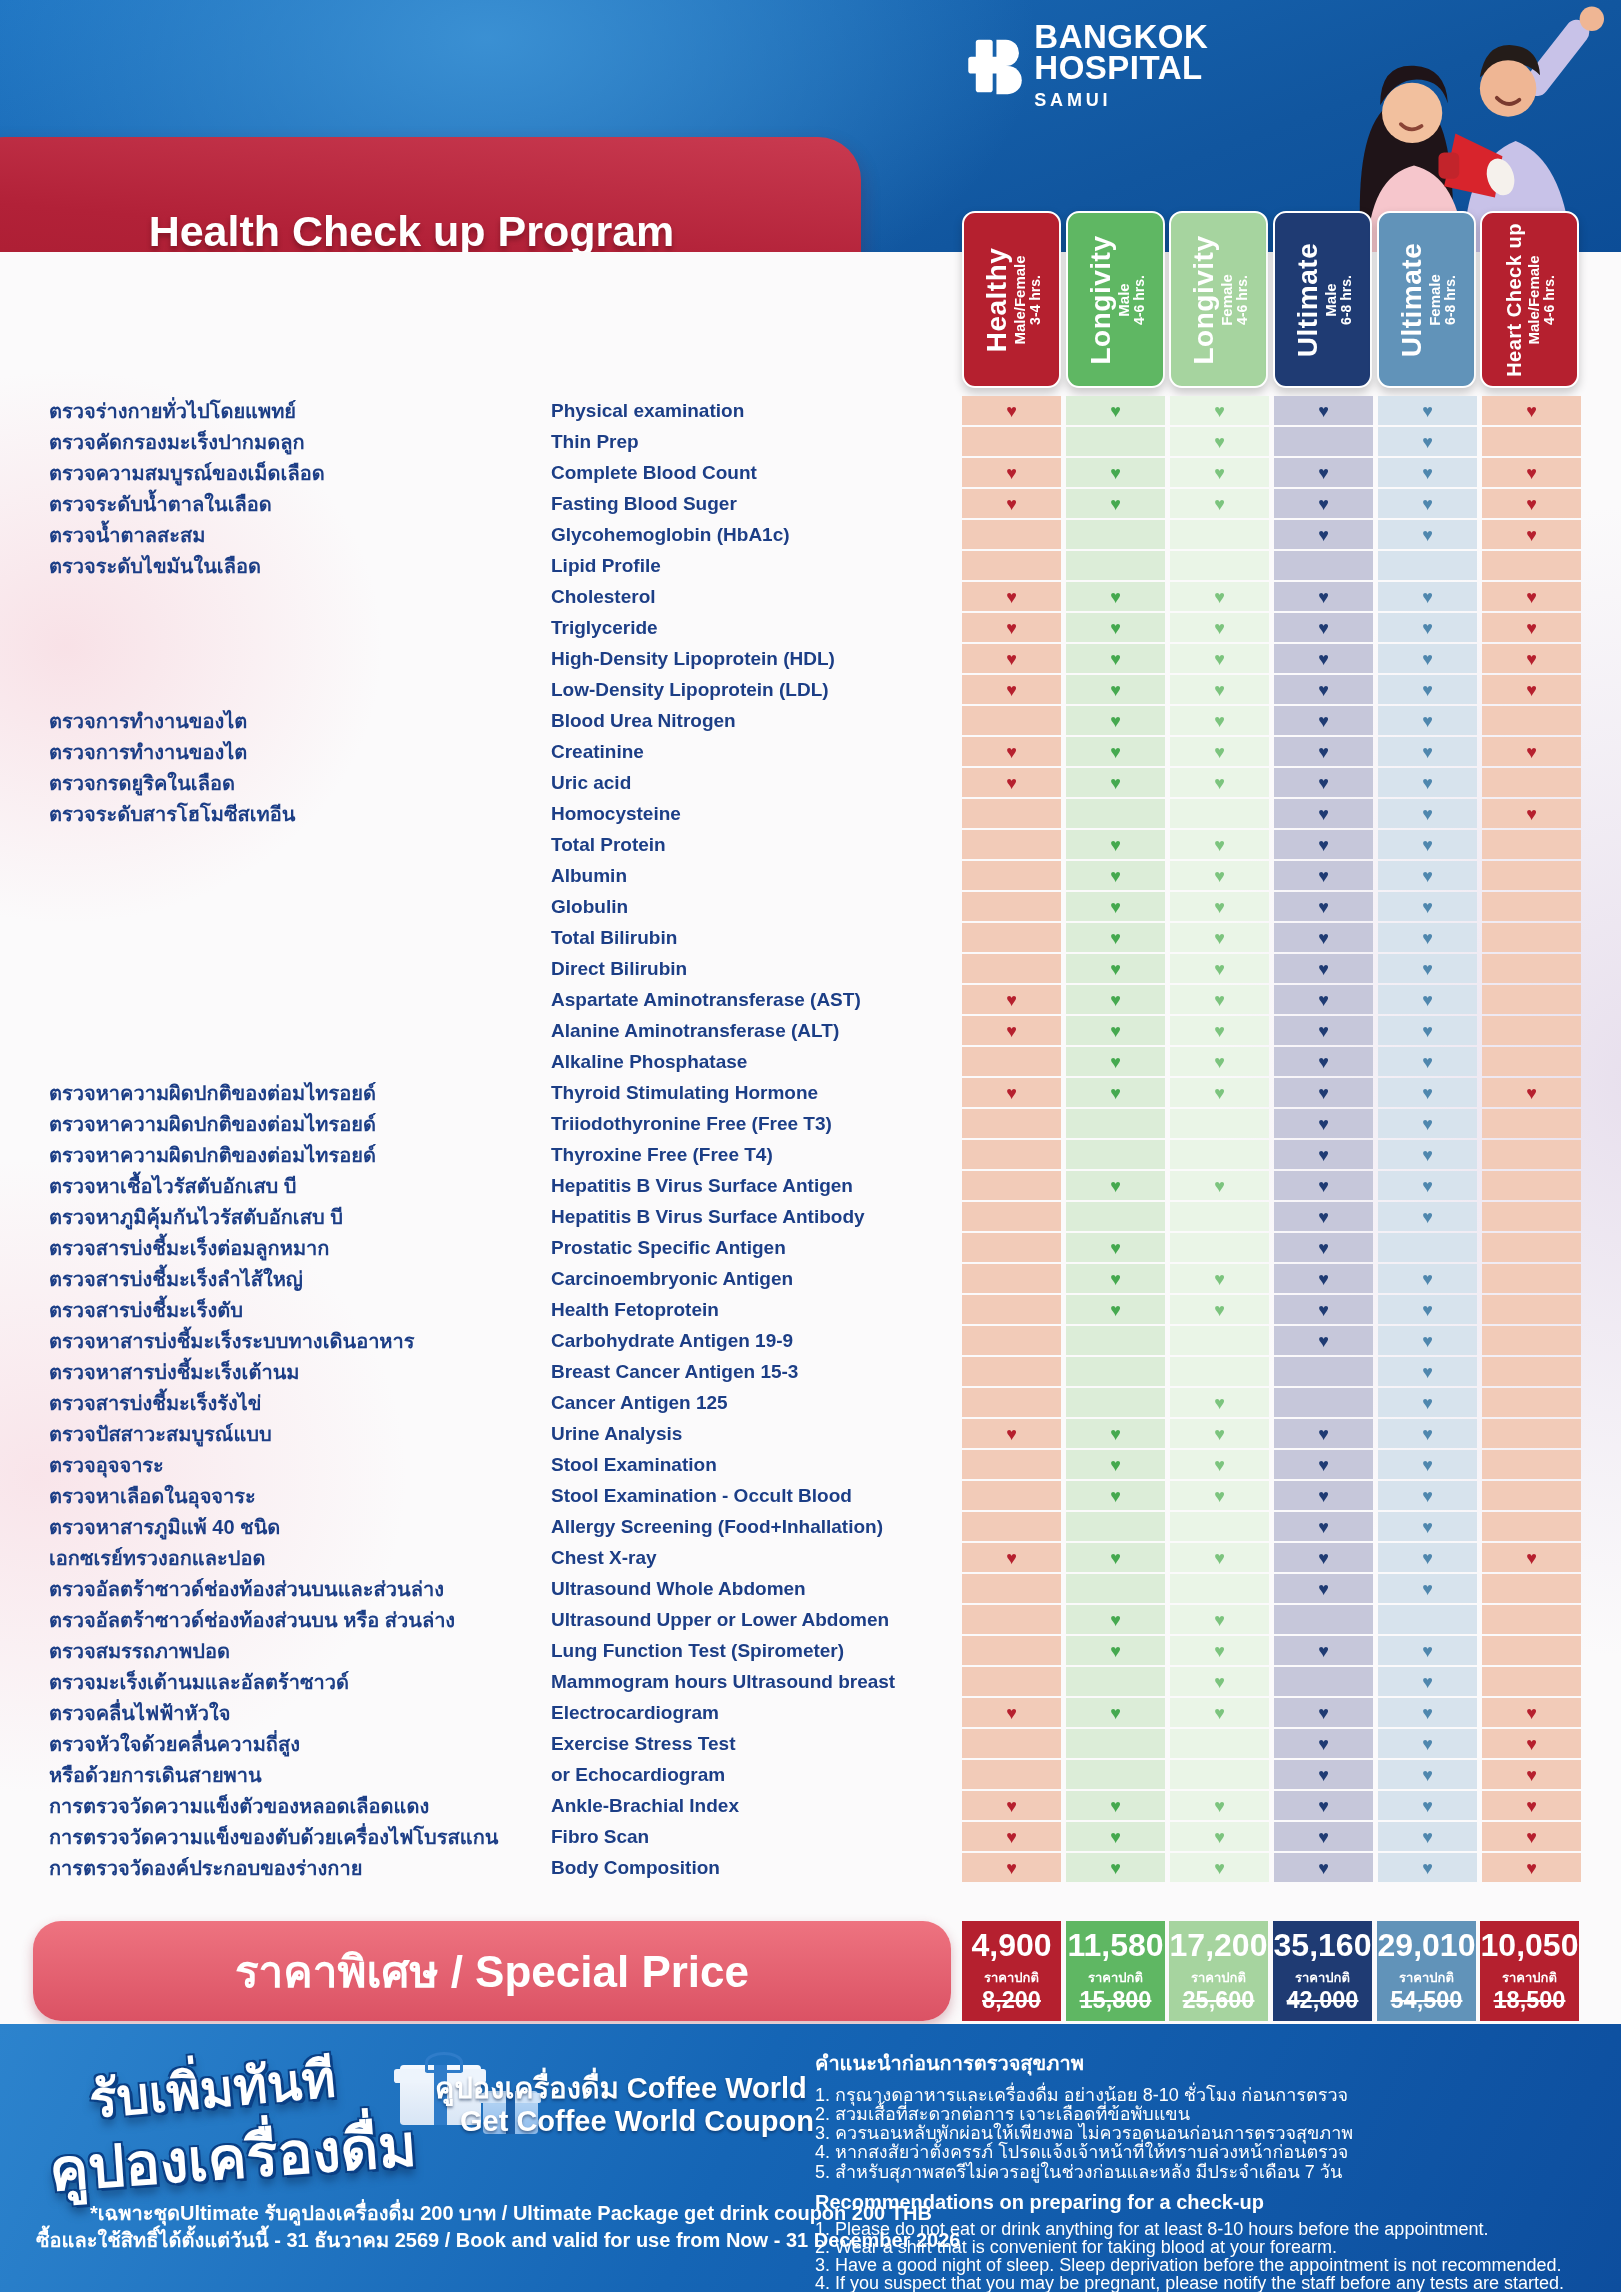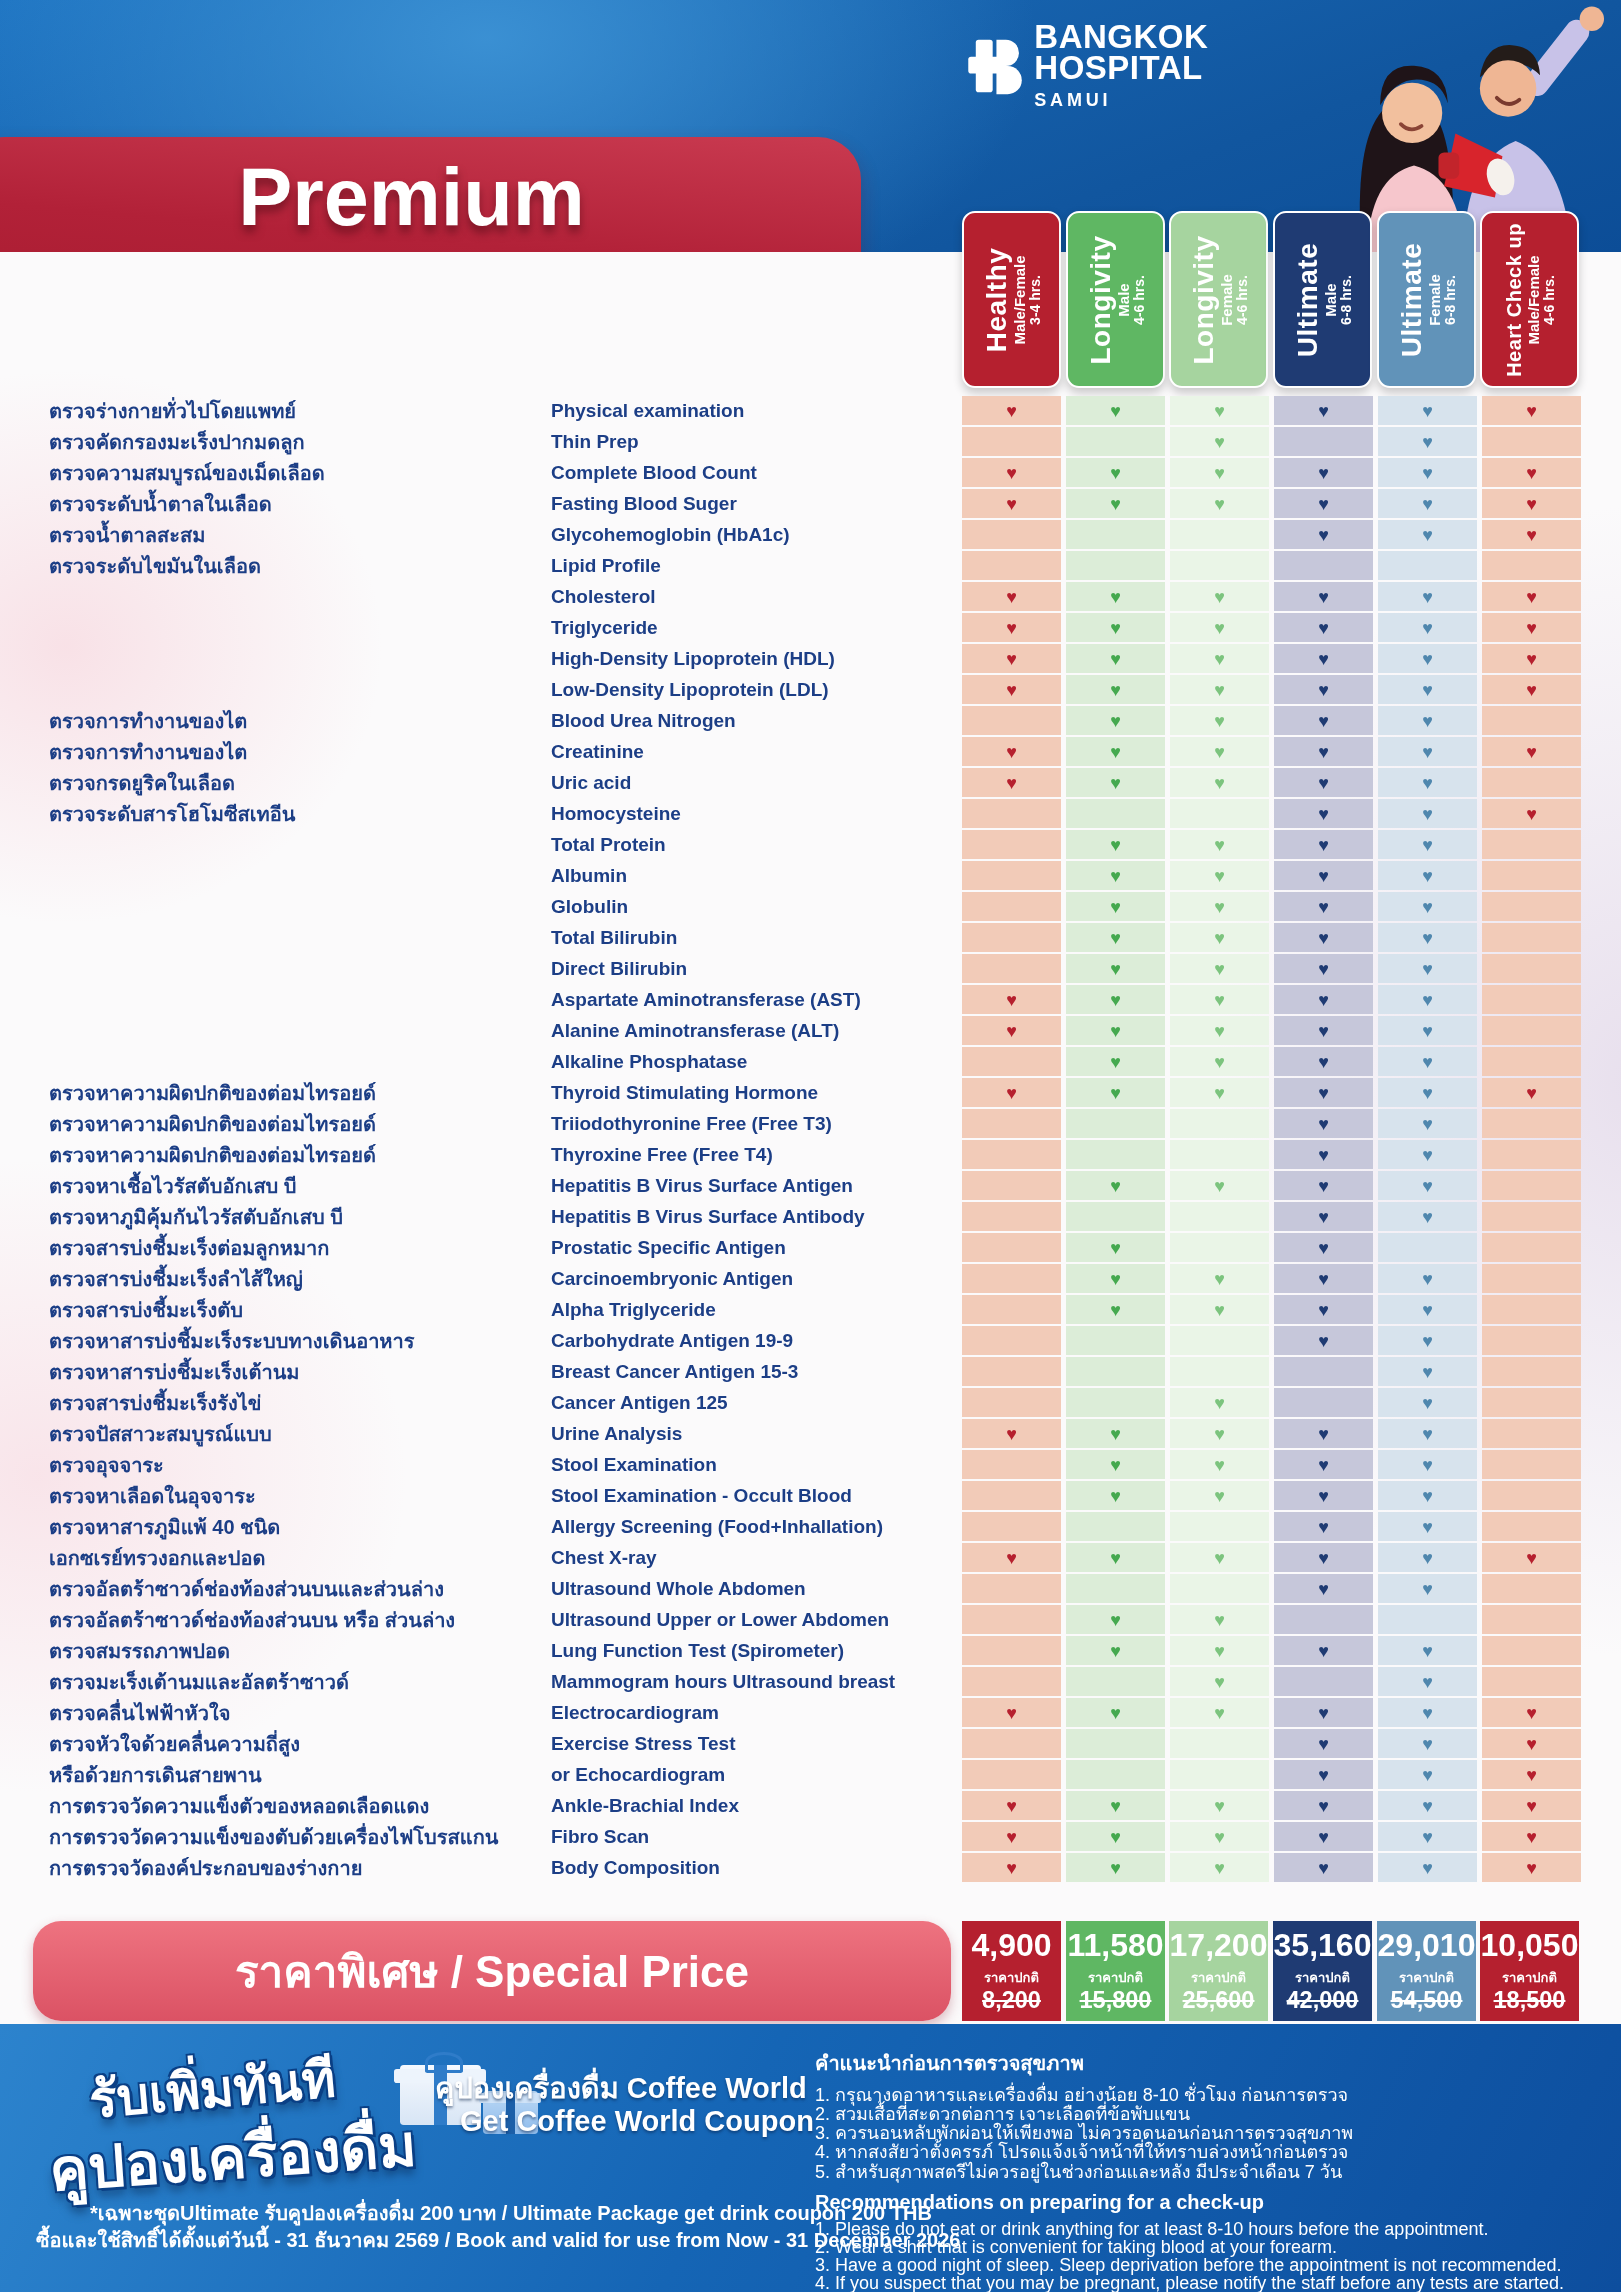--- a/index.html
+++ b/index.html
@@ -154,21 +154,20 @@
       <path d="M30 48 h12 a15 15 0 0 1 0 30 h-12 z" fill="#fff"></path>
     </svg>
     <div class="logo-texts">
       <span class="logo-name">BANGKOK</span>
       <span class="logo-name">HOSPITAL</span>
       <span class="logo-branch">SAMUI</span>
     </div>
   </div>
 
   <div class="premium-box">
-    <div class="premium-title">Premium</div>
     <div class="premium-sub">Health Check up Program</div>
   </div>
 
   <div class="exam-banner">รายการตรวจ (EXAMINATION LIST)</div>
 
   <div class="list-bg"></div>
 
   <div id="tabs">
       <div class="tab" style="left: 962px; background: rgb(181, 32, 47);">
         <div class="tab-inner">
@@ -741,21 +740,21 @@
         <div class="mark" style="background: rgb(198, 199, 218);">
           <span style="color: rgb(31, 59, 115);">♥</span>
         </div>
         <div class="mark" style="background: rgb(215, 227, 237);">
           <span style="color: rgb(79, 135, 174);">♥</span>
         </div>
         <div class="mark" style="background: rgb(242, 203, 184);"></div>
       </div>
       <div class="row">
         <div class="cell-thai">ตรวจสารบ่งชี้มะเร็งตับ</div>
-        <div class="cell-eng">Alpha Triglyceride</div>
+        <div class="cell-eng">Health Fetoprotein</div>
         <div class="mark" style="background: rgb(242, 203, 184);"></div>
         <div class="mark" style="background: rgb(220, 237, 216);">
           <span style="color: rgb(69, 169, 79);">♥</span>
         </div>
         <div class="mark" style="background: rgb(234, 245, 231);">
           <span style="color: rgb(124, 196, 126);">♥</span>
         </div>
         <div class="mark" style="background: rgb(198, 199, 218);">
           <span style="color: rgb(31, 59, 115);">♥</span>
         </div>

